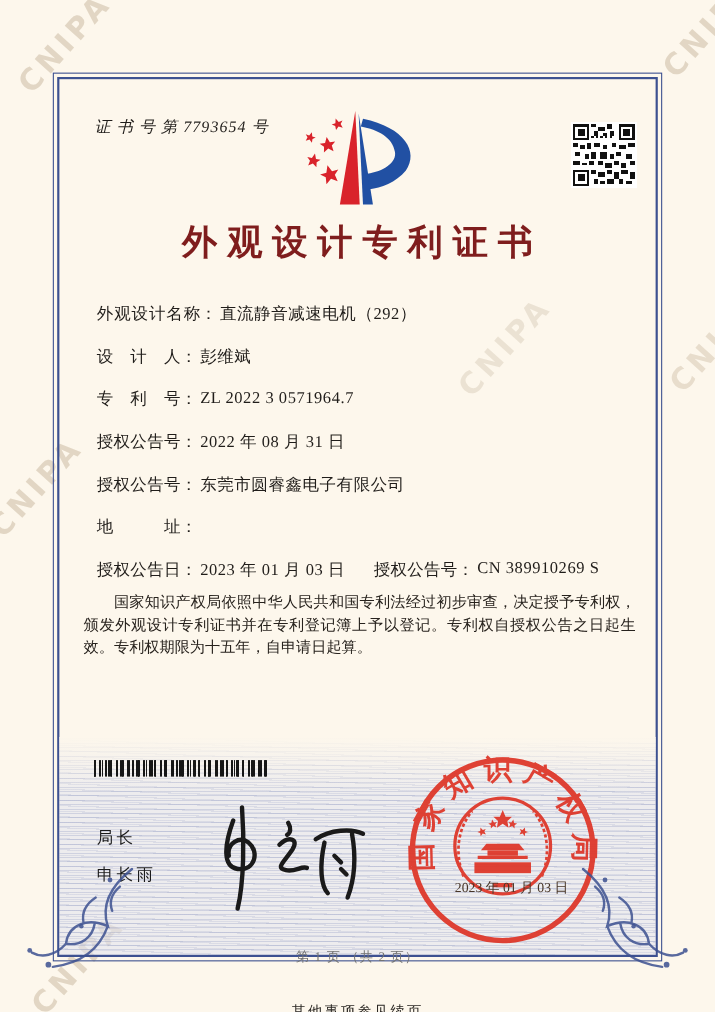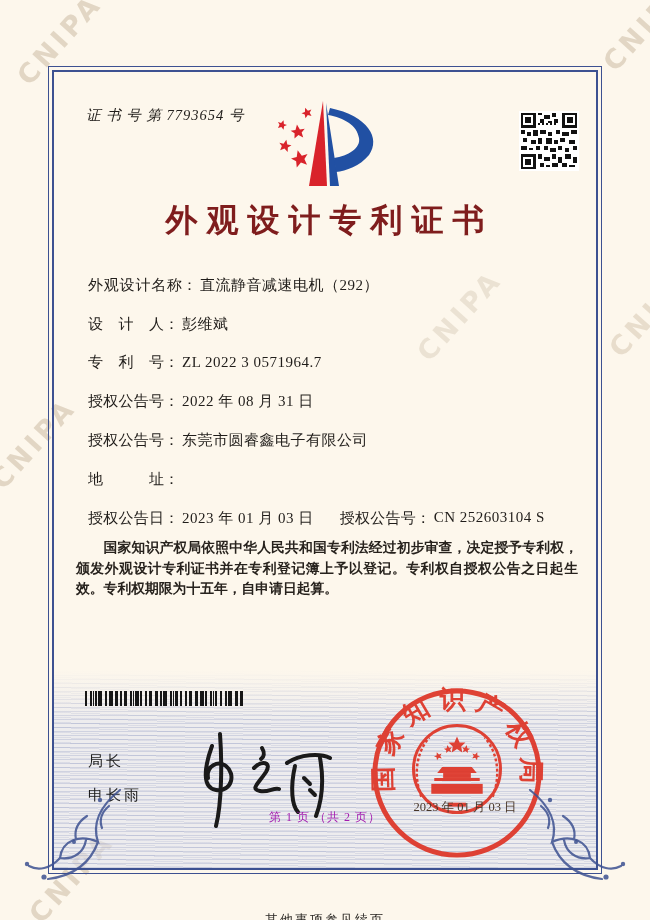--- a/index.html
+++ b/index.html
@@ -54,21 +54,21 @@
   .frow{height:38.8px;display:flex;align-items:center;font-size:15px;white-space:nowrap;}
   .flabel{display:inline-block;width:76px;text-align:justify;text-align-last:justify;}
   .flabel.wide{width:94px;}
   .colon{margin-right:3px;}
   .fval{letter-spacing:0.5px;}
   .addr .fval{font-size:14px;}
   .pair2{margin-left:26px;display:flex;align-items:flex-start;}
 
   .paras{
     position:absolute;left:76px;top:538px;width:502px;
-    font-size:13.8px;line-height:20.6px;text-align:justify;color:#27221d;font-weight:bold;
+    font-size:13.8px;line-height:20.6px;text-align:justify;color:#27221d;
   }
   .paras p{margin:0;text-indent:2em;}
 
   .barcode{
     position:absolute;left:85px;top:691px;width:158px;height:15px;
     background-image:
       repeating-linear-gradient(90deg,#161616 0 2px,transparent 2px 5px),
       repeating-linear-gradient(90deg,#161616 0 1px,transparent 1px 8px),
       repeating-linear-gradient(90deg,#161616 0 2px,transparent 2px 13px);
   }
@@ -85,21 +85,21 @@
   .seal-svg{position:absolute;left:368px;top:686px;opacity:0.93;}
   .seal-date{
     position:absolute;left:396px;top:799px;width:138px;text-align:center;
     font-size:12.5px;color:#473528;white-space:nowrap;
   }
 
   .orn{position:absolute;width:126px;height:126px;}
   .orn-left{left:14px;top:776px;}
   .orn-right{left:510px;top:776px;transform:scaleX(-1);}
 
-  .page-info{position:absolute;left:0;right:0;top:809px;text-align:center;font-size:12px;letter-spacing:1px;color:#a21caf;}
+  .page-info{position:absolute;left:0;right:0;top:862px;text-align:center;font-size:12px;letter-spacing:1px;color:#737373;}
   .cont-note{position:absolute;left:0;right:0;top:883px;text-align:center;font-size:13px;letter-spacing:2px;color:#2a2723;margin-top:28px;}
 </style>
 </head>
 <body>
 
 <span class="watermark wm1">CNIPA</span>
 <span class="watermark wm2">CNIPA</span>
 <span class="watermark wm3">CNIPA</span>
 <span class="watermark wm4">CNIPA</span>
 <span class="watermark wm5">CNIPA</span>
@@ -221,21 +221,21 @@
     <span class="flabel">地址</span>
       <span class="colon">：</span>
   </div>
   <div class="frow">
     <span class="flabel">授权公告日</span>
       <span class="colon">：</span>
     <span class="fval">2023 年 01 月 03 日</span>
     <span class="pair2">
       <span class="flabel">授权公告号</span>
         <span class="colon">：</span>
-      <span class="fval">CN 252603104 S</span>
+      <span class="fval">CN 389910269 S</span>
     </span>
   </div>
 </div>
 
 <div class="paras">
   <p>国家知识产权局依照中华人民共和国专利法经过初步审查，决定授予专利权，颁发外观设计专利证书并在专利登记簿上予以登记。专利权自授权公告之日起生效。专利权期限为十五年，自申请日起算。</p>
 </div>
 
 <div class="barcode"></div>
 

